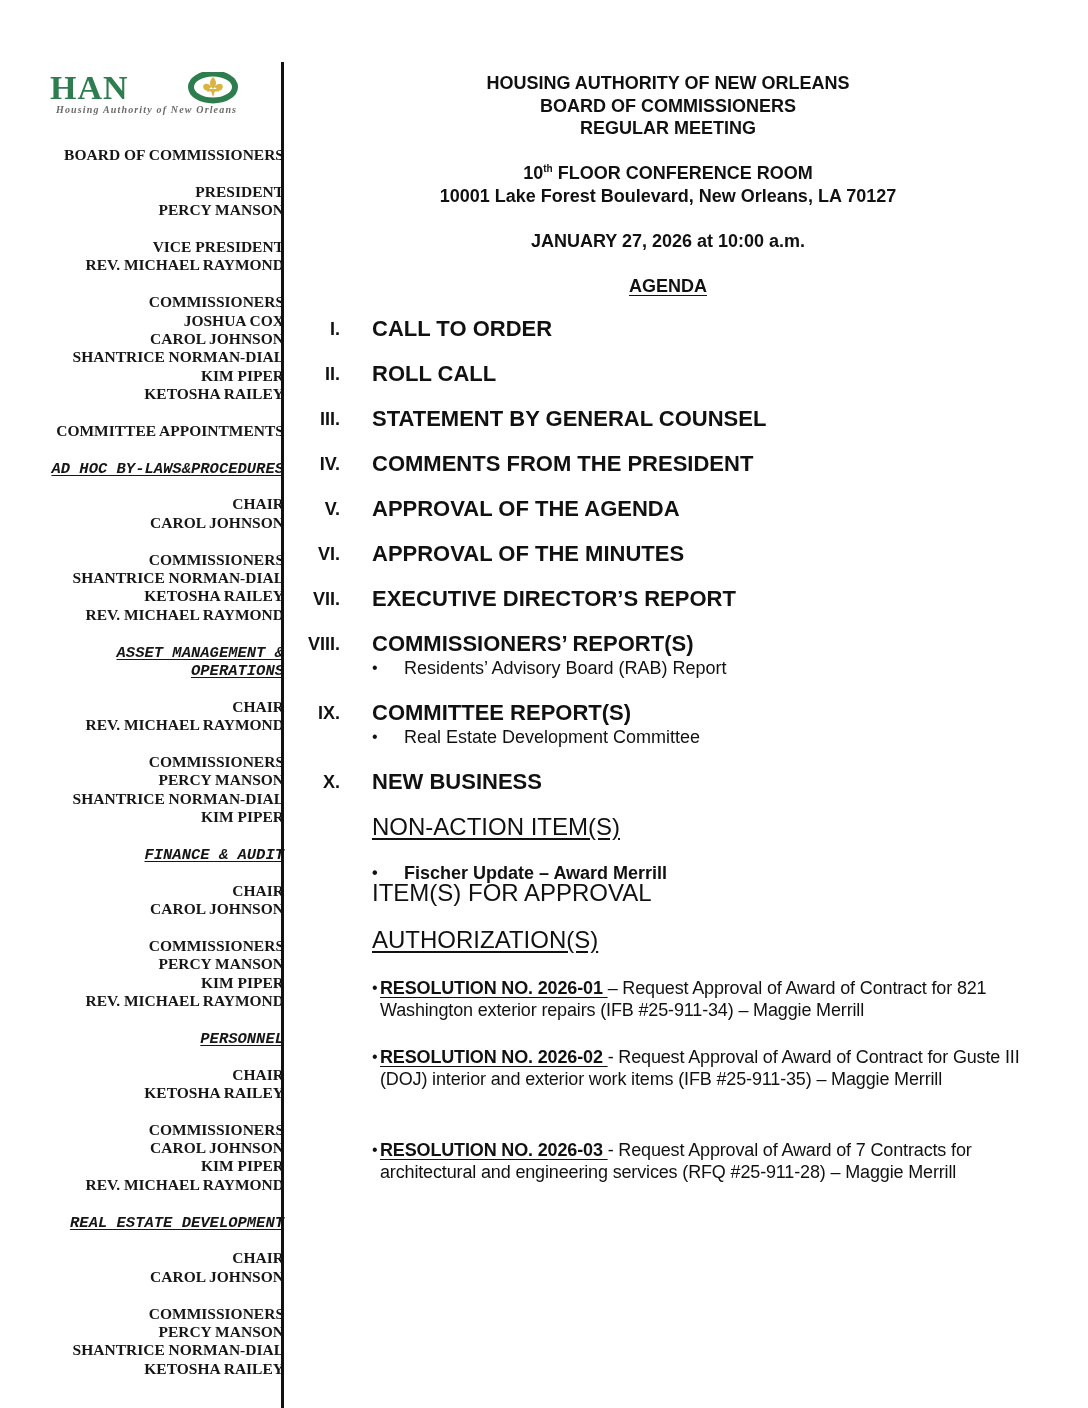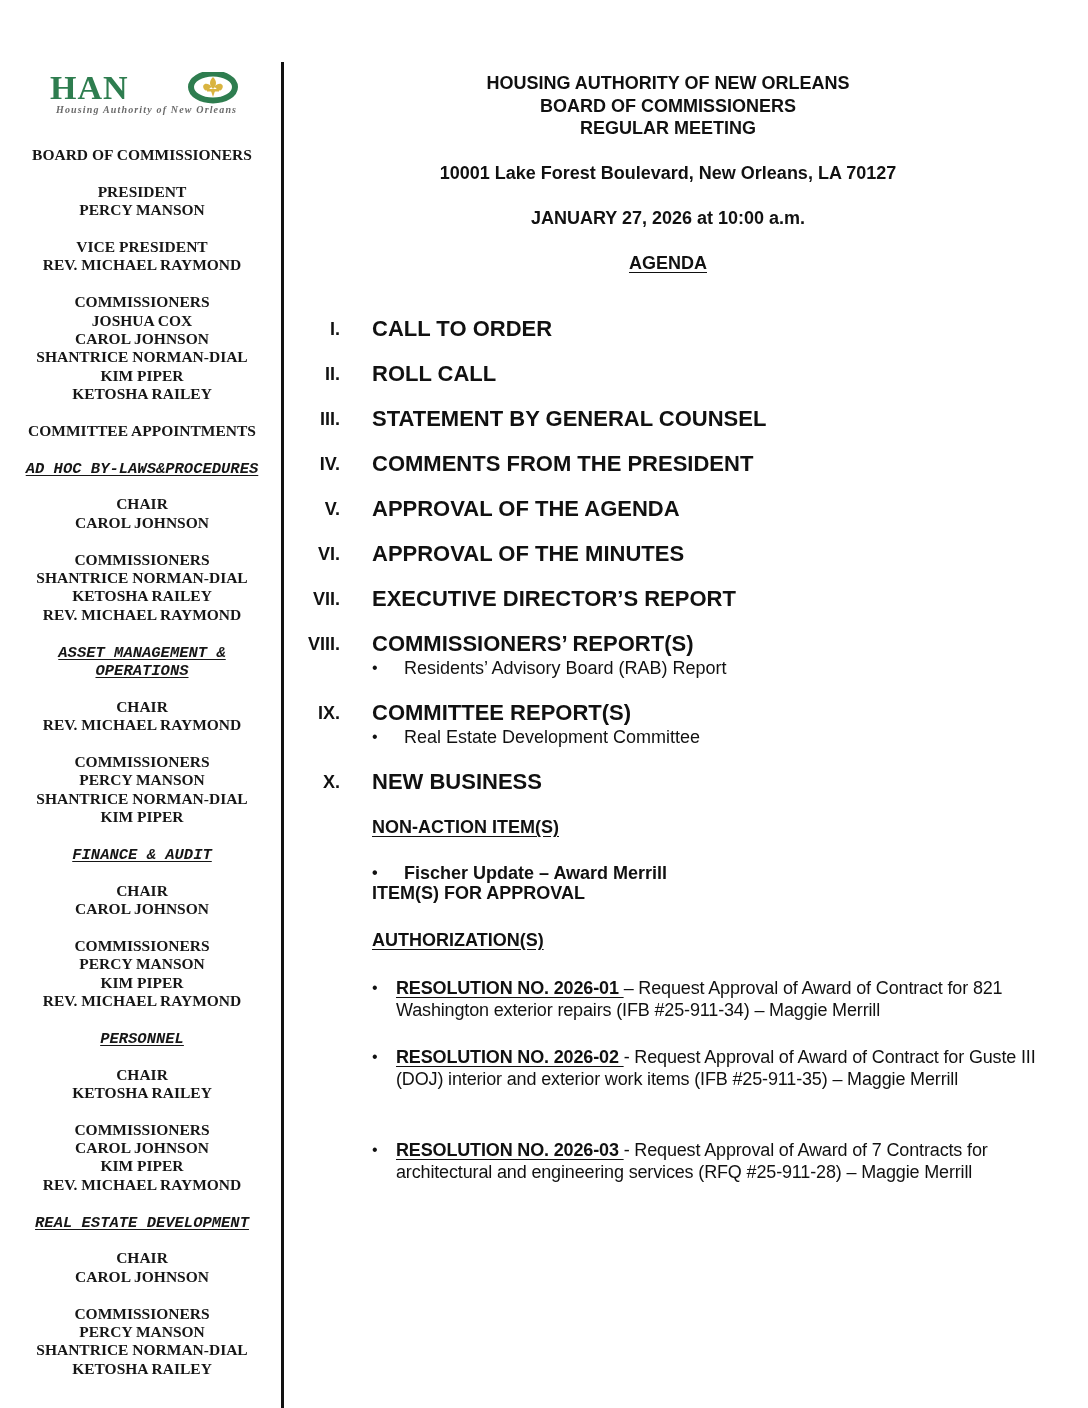--- a/index.html
+++ b/index.html
@@ -3,21 +3,21 @@
   <meta charset="utf-8">
   <style>
     * { margin: 0; padding: 0; box-sizing: border-box; }
     html, body { width: 1088px; height: 1408px; background: #ffffff; overflow: hidden; }
     body { position: relative; color: #111; }
 
     
     .sidebar {
       position: absolute; left: 0; top: 0; width: 284px; height: 1304px;
       font-family: "Liberation Serif", serif; font-weight: bold; font-size: 15.5px;
-      text-align: center; color: #161616; padding-left: 32px;
+      text-align: right; color: #161616; padding-left: 32px;
     }
     .logo {
       position: absolute; left: 48px; top: 72px; width: 192px; height: 44px;
     }
     .logo svg { display: block; }
     .sb-content { position: absolute; left: 0; top: 146px; width: 284px; }
     .sb-line { line-height: 18.4px; height: 18.4px; white-space: nowrap; }
     .sb-gap { height: 18.4px; }
     .sb-committee { font-style: italic; text-decoration: underline; text-underline-offset: 2px; font-family: Liberation Mono, monospace; }
 
@@ -48,29 +48,29 @@
     .item-title {
       position: absolute; left: 82px; font-weight: bold; font-size: 22px; line-height: 22px; white-space: nowrap;
     }
     .sub-bullet {
       position: absolute; left: 82px; font-size: 18px; line-height: 22px; white-space: nowrap;
     }
     .bullet-dot { position: absolute; left: 0; top: 0; width: 20px; font-size: 16px; }
     .sub-text { position: absolute; left: 32px; top: 0; white-space: nowrap; }
 
     .section-label {
-      position: absolute; left: 82px; font-weight: bold; font-size: 18px; line-height: 22px; white-space: nowrap;
+      position: absolute; left: 82px; font-weight: normal; font-size: 24px; line-height: 22px; white-space: nowrap;
     }
     .underlined { text-decoration: underline; text-underline-offset: 3px; }
 
     .resolution {
       position: absolute; left: 82px; width: 680px; font-size: 18px; line-height: 22px;
     }
     .res-text {
-      margin-left: 24px; display: block; letter-spacing: -0.15px;
+      margin-left: 8px; display: block; letter-spacing: -0.15px;
     }
     .res-title { font-weight: bold; text-decoration: underline; text-underline-offset: 3px; }
   </style>
 </head>
 <body>
 
 <div class="sidebar">
   <div class="logo">
     <svg width="192" height="44" viewBox="0 0 192 44">
       <text x="2" y="27" font-family="Liberation Serif, serif" font-size="34" font-weight="bold" fill="#2e7d4f" letter-spacing="1">HAN</text>
@@ -158,20 +158,21 @@
 </div>
 
 <div class="divider"></div>
 
 <div class="main">
   <div class="header">
     <div class="hdr-line">HOUSING AUTHORITY OF NEW ORLEANS</div>
     <div class="hdr-line">BOARD OF COMMISSIONERS</div>
     <div class="hdr-line">REGULAR MEETING</div>
     <div class="hdr-gap"></div>
+    <div class="hdr-line"><span>10</span><sup>th</sup><span> FLOOR CONFERENCE ROOM</span></div>
     <div class="hdr-line">10001 Lake Forest Boulevard, New Orleans, LA 70127</div>
     <div class="hdr-gap"></div>
     <div class="hdr-line">JANUARY 27, 2026 at 10:00 a.m.</div>
     <div class="hdr-gap"></div>
     <div class="hdr-line"><span class="hdr-agenda">AGENDA</span></div>
   </div>
 
   <div class="agenda" id="agenda">
 
     <div class="item" style="top:0px">

